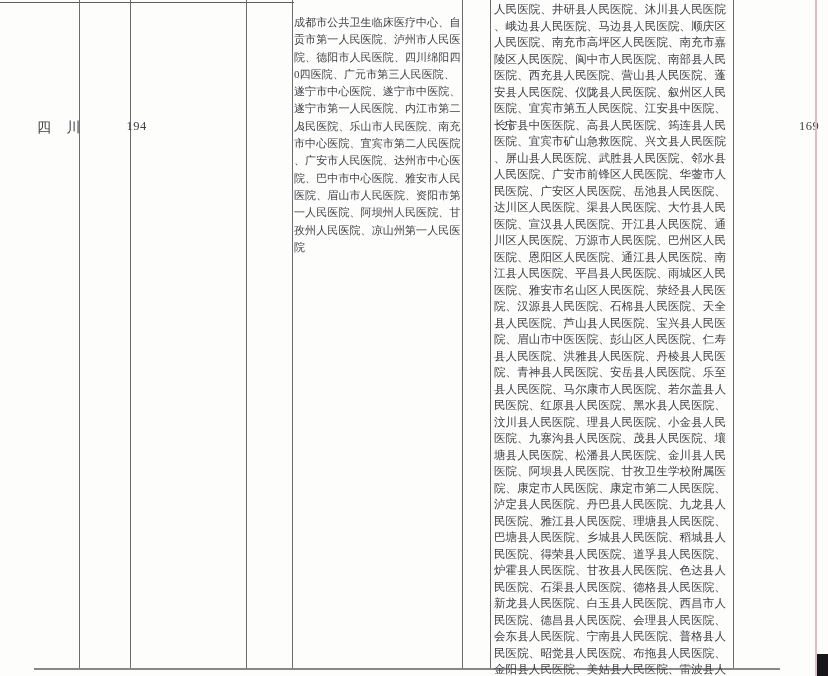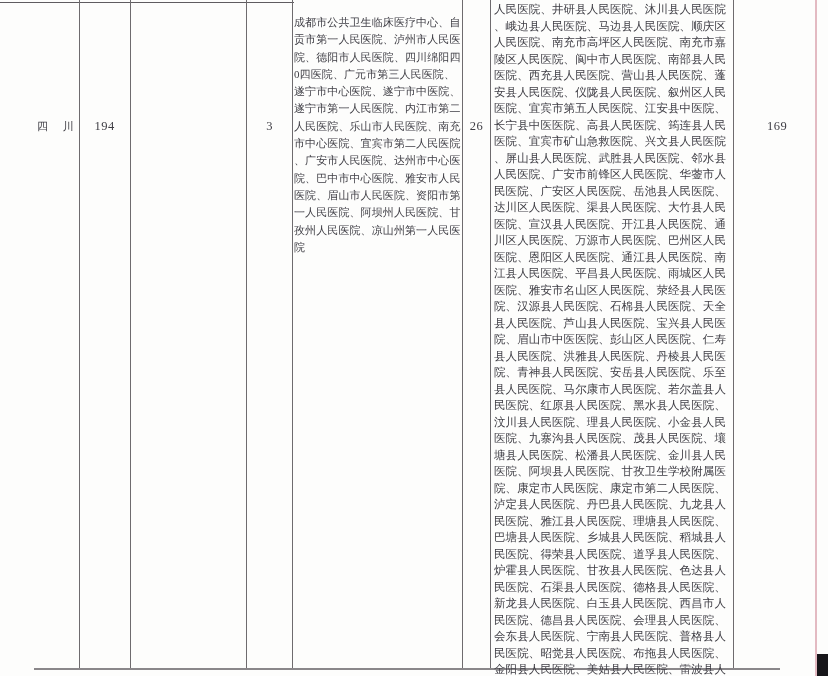--- a/index.html
+++ b/index.html
@@ -4,24 +4,24 @@
 <style>
   html,body{margin:0;padding:0;}
   body{
     width:828px;height:676px;overflow:hidden;
     background:#fdfdfc;
     font-family:"Liberation Serif","DejaVu Serif",serif;
     color:#3e3d44;
   }
   #page{position:relative;width:828px;height:676px;background:#fdfdfc;}
   .cell{position:absolute;word-break:break-all;line-break:anywhere;}
-  .num{font-size:12.5px;letter-spacing:0.5px;}
+  .num{font-size:12.5px;letter-spacing:0.5px;margin-left:32px;}
   .center{text-align:center;}
   
-  .province-cell{left:37px;top:119px;width:40px;font-size:11px;letter-spacing:6px;white-space:nowrap;}
+  .province-cell{left:37px;top:119px;width:40px;font-size:14px;letter-spacing:6px;white-space:nowrap;}
   .total-cell{left:79px;top:119px;width:51px;}
   .prov-hosp-cell{left:132px;top:98px;width:114px;font-size:10px;line-height:18.5px;white-space:pre-line;letter-spacing:0.3px;}
   .prov-count-cell{left:247px;top:119px;width:45px;}
   .city-hosp-cell{left:294px;top:6px;width:167px;font-size:11px;line-height:17.3px;letter-spacing:0.1px;margin-top:8px;}
   .city-count-cell{left:463px;top:119px;width:27px;}
   .county-hosp-cell{left:494px;top:1px;width:238px;font-size:11.5px;line-height:16.5px;letter-spacing:0.1px;}
   .county-count-cell{left:748px;top:119px;width:58px;text-align:center;}
   
   .vline{position:absolute;top:0;width:1px;height:670px;background:#6e6b6e;}
   .v1{left:79px;} .v2{left:130px;} .v3{left:246px;} .v4{left:292px;}

